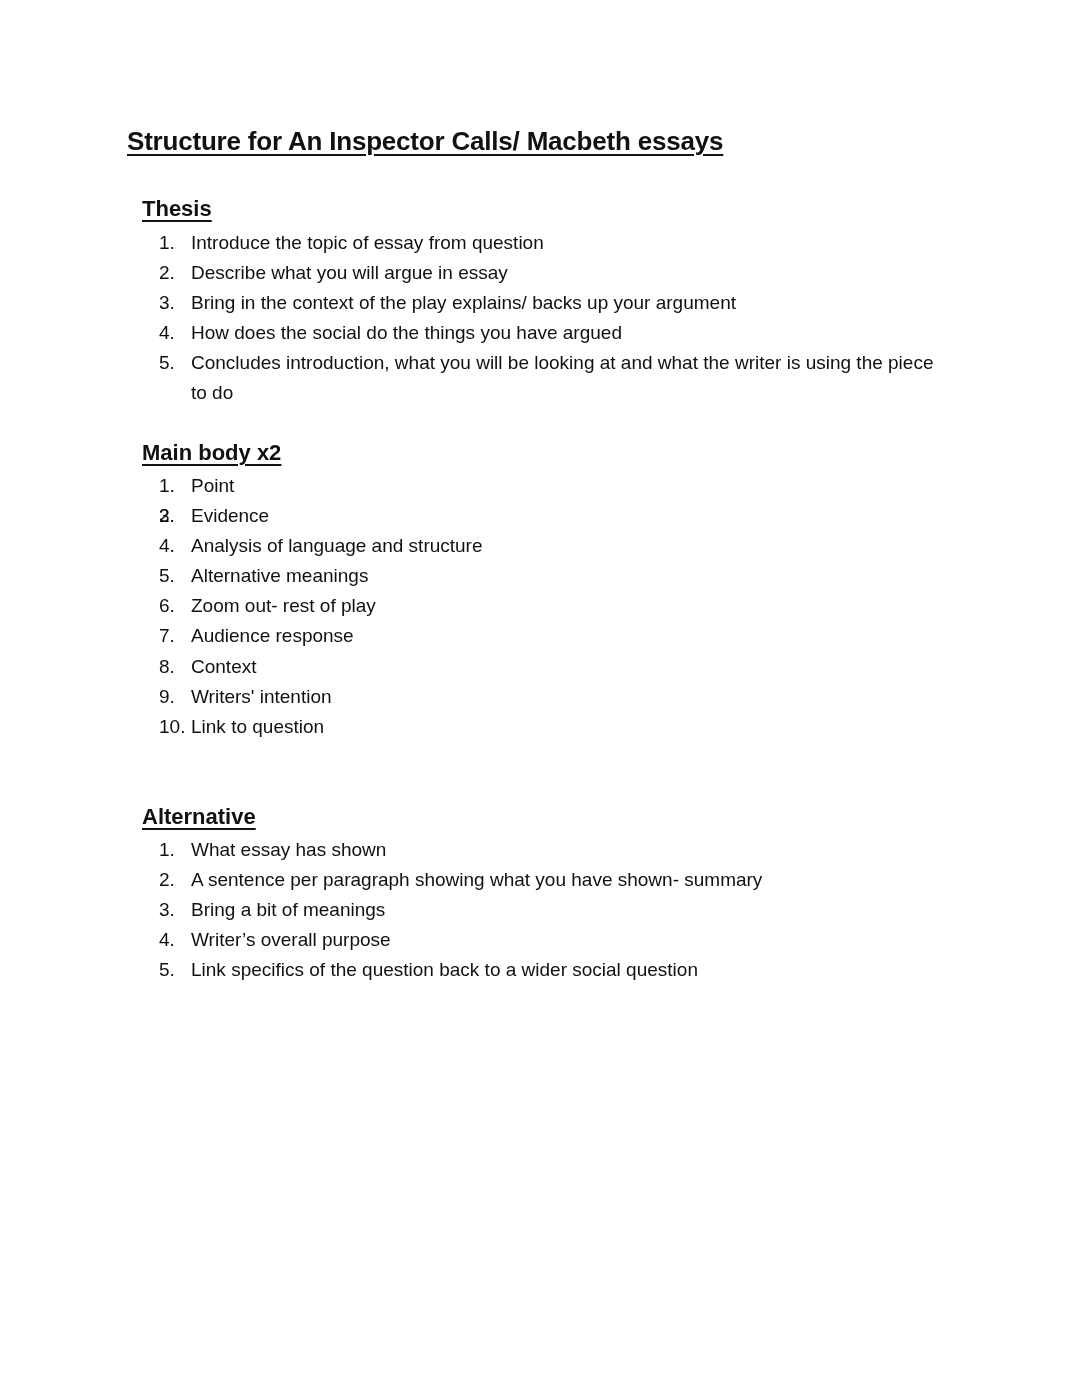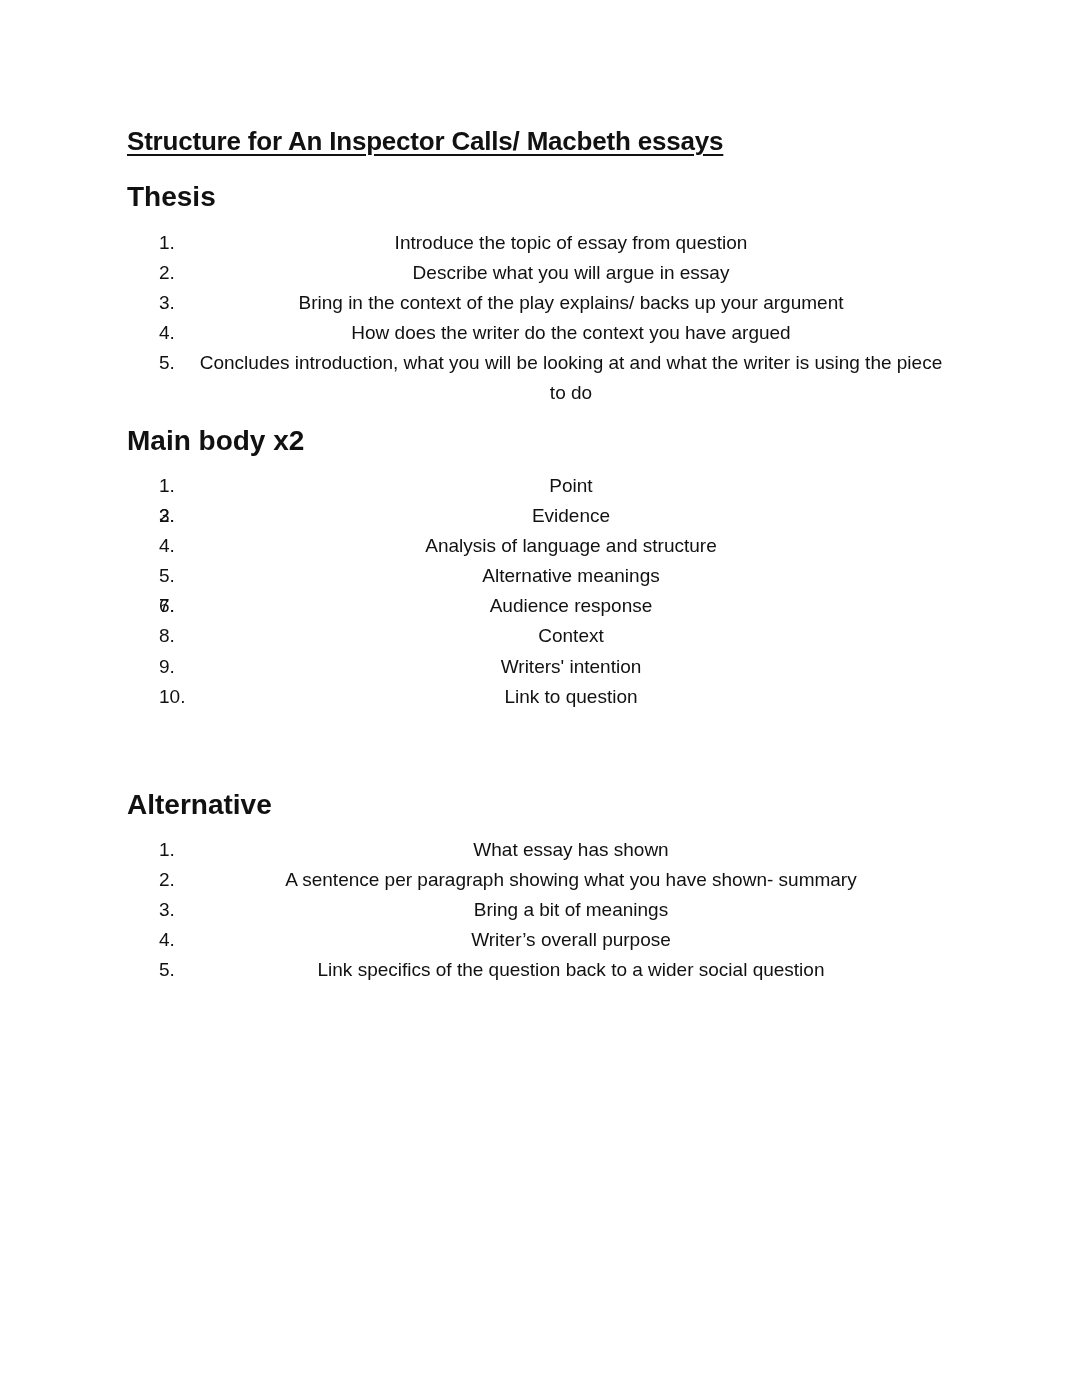--- a/index.html
+++ b/index.html
@@ -32,23 +32,24 @@
       font-weight: bold;
       text-decoration: underline;
       text-decoration-thickness: 2px;
       text-underline-offset: 4px;
       letter-spacing: -0.2px;
       white-space: nowrap;
     }
     .heading {
       position: absolute;
       left: 127px;
-      margin: 0;
-      font-size: 28px;
+      margin: 15px;
+      font-size: 22px;
       font-weight: bold;
+      text-decoration: underline;
       text-decoration-thickness: 2px;
       text-underline-offset: 4px;
       white-space: nowrap;
     }
     .list {
       position: absolute;
       left: 0;
       margin: 0;
       padding: 0;
       list-style: none;
@@ -62,21 +63,20 @@
     .num {
       position: absolute;
       left: 159px;
       top: 0;
     }
     .txt {
       display: block;
       margin-left: 191px;
       white-space: normal;
       width: 760px;
-      text-align: center;
     }
   </style>
 </head>
 <body>
 
 <div class="page">
 
   <h1 class="title">Structure for An Inspector Calls/ Macbeth essays</h1>
 
   <h2 class="heading" style="top:181px;">Thesis</h2>
@@ -88,21 +88,21 @@
     <li class="item">
       <span class="num">2.</span>
       <span class="txt">Describe what you will argue in essay</span>
     </li>
     <li class="item">
       <span class="num">3.</span>
       <span class="txt">Bring in the context of the play explains/ backs up your argument</span>
     </li>
     <li class="item">
       <span class="num">4.</span>
-      <span class="txt">How does the writer do the context you have argued</span>
+      <span class="txt">How does the social do the things you have argued</span>
     </li>
     <li class="item">
       <span class="num">5.</span>
       <span class="txt">Concludes introduction, what you will be looking at and what the writer is using the piece to do</span>
     </li>
   </ol>
 
   <h2 class="heading" style="top:425px;">Main body x2</h2>
   <ol class="list" style="top:471px;">
     <li class="item">
@@ -119,20 +119,21 @@
     <li class="item">
       <span class="num">4.</span>
       <span class="txt">Analysis of language and structure</span>
     </li>
     <li class="item">
       <span class="num">5.</span>
       <span class="txt">Alternative meanings</span>
     </li>
     <li class="item">
       <span class="num">6.</span>
+      <span class="txt">Zoom out- rest of play</span>
     </li>
     <li class="item">
       <span class="num">7.</span>
       <span class="txt">Audience response</span>
     </li>
     <li class="item">
       <span class="num">8.</span>
       <span class="txt">Context</span>
     </li>
     <li class="item">

